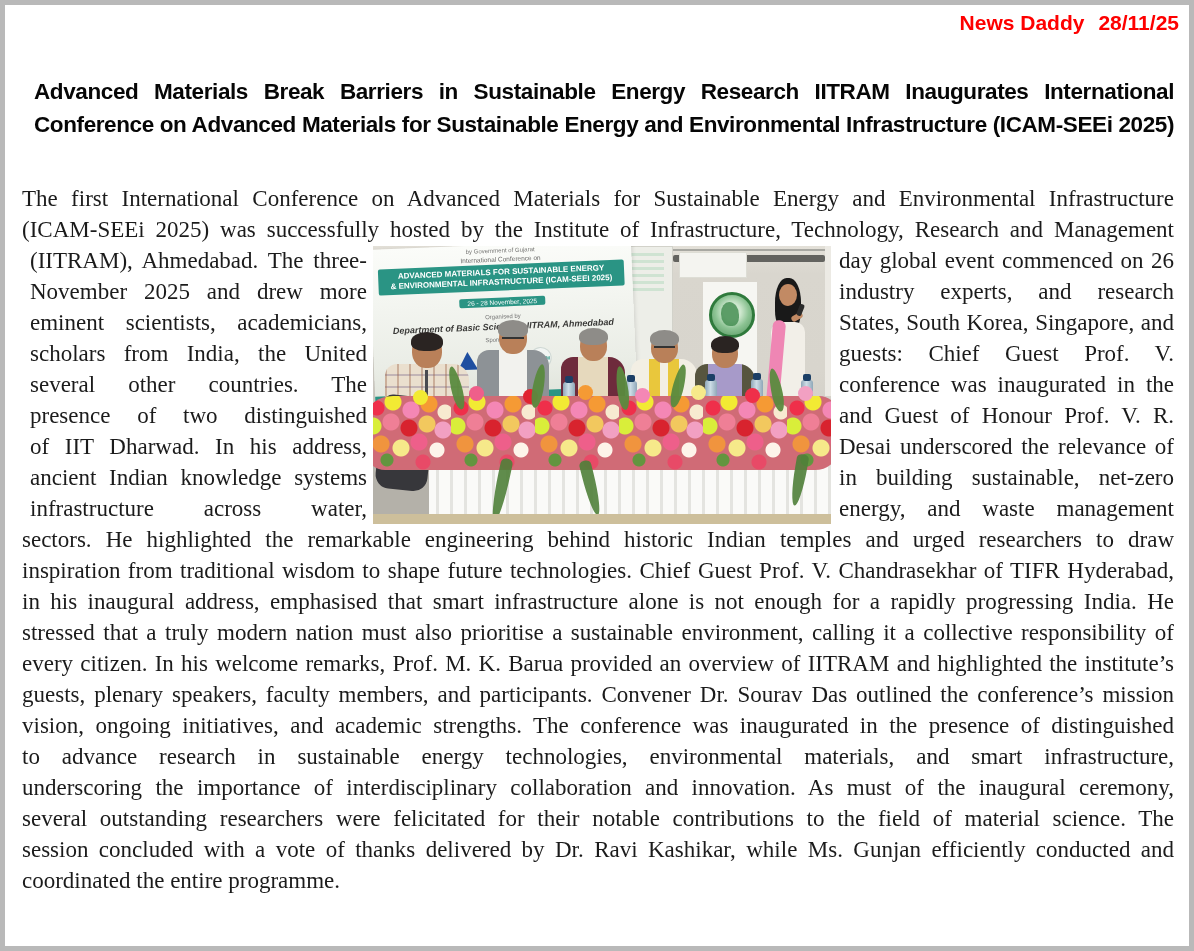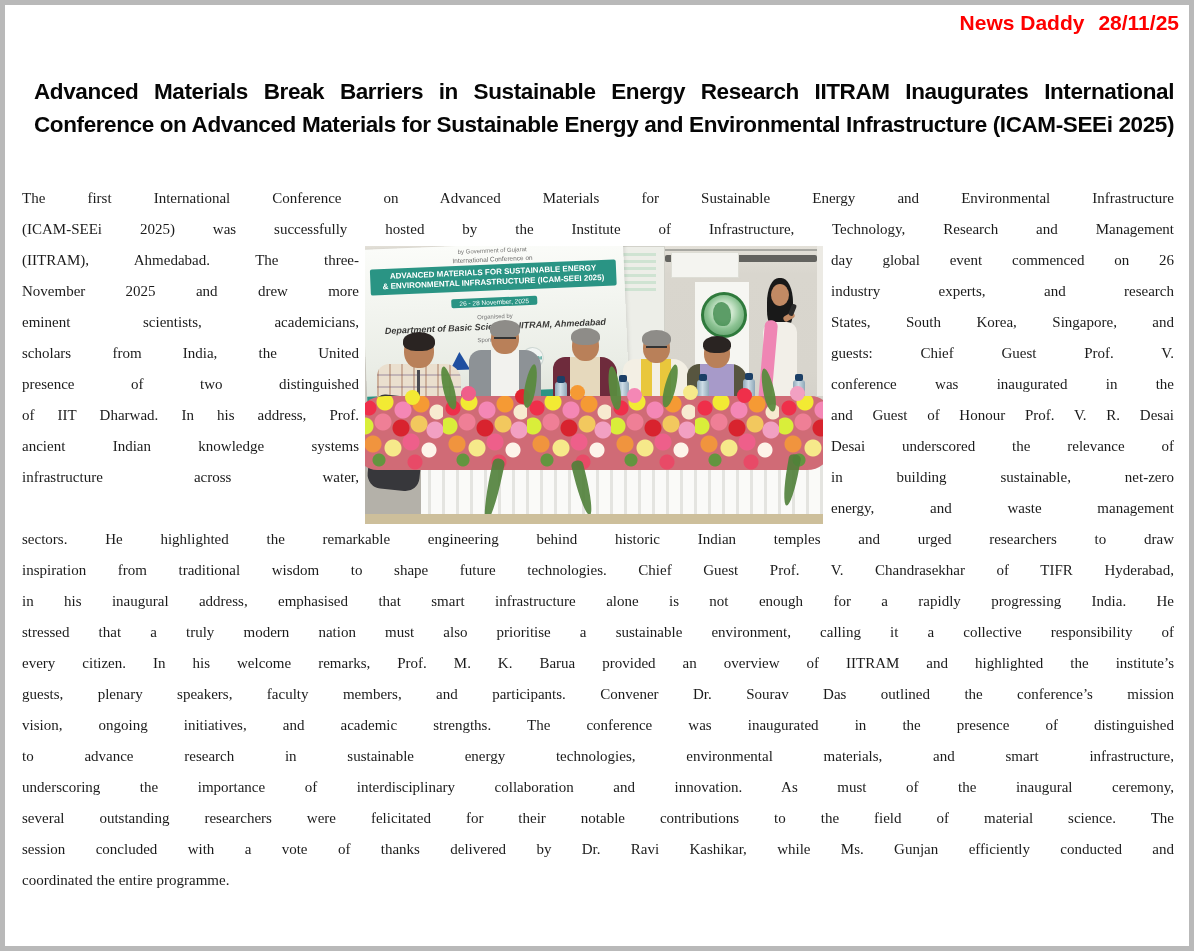--- a/index.html
+++ b/index.html
@@ -12,24 +12,24 @@
     position:absolute; top:6px; right:10px; z-index:10;
     font-family:"Liberation Sans", sans-serif; font-weight:bold; font-size:21px; color:#fe0000;
   }
   .masthead .date{margin-left:14px;}
   .content{padding:0 15px 0 17px;}
   .headline{
     margin:70px 0 0 12px; font-family:"Liberation Sans", sans-serif;
     font-weight:bold; font-size:22.5px; letter-spacing:-0.4px; color:#060606;
   }
   .hline{height:33px; line-height:33px; overflow:hidden; text-align:justify; text-align-last:justify;}
-  .tline{height:31px; line-height:31px; overflow:hidden; text-align:justify; text-align-last:justify; font-size:15px;}
+  .tline{height:31px; line-height:31px; overflow:hidden; text-align:justify; text-align-last:justify; font-size:23px;}
   .intro{margin-top:42px;}
   .after .tline:last-child{text-align-last:left;}
-  .wrap-row{display:flex; align-items:flex-start;}
+  .wrap-row{display:flex; align-items:center;margin-left:8px;}
   .col-left{width:337px; flex:none;}
   .col-right{flex:1; min-width:0;}
   
   .photo{
     position:relative; flex:none; width:458px; height:278px; margin:1px 8px 0 6px; overflow:hidden;
     background:linear-gradient(180deg,#e3e0d8 0%,#d9d6ce 10%,#d8d5cd 45%,#cecbc3 75%,#c6c3bb 100%);
   }
   .ceil-line{position:absolute;left:46%;top:3px;width:54%;height:2px;background:#a8a8a2;}
   .vent{position:absolute;left:300px;top:9px;width:152px;height:7px;background:#63635f;border-radius:2px;}
   .screen{position:absolute;left:198px;top:0;width:100px;height:132px;background:#edeee8;border:1px solid #d2d2ca;}
@@ -155,20 +155,21 @@
         <div class="tline">The first International Conference on Advanced Materials for Sustainable Energy and Environmental Infrastructure</div>
         <div class="tline">(ICAM-SEEi 2025) was successfully hosted by the Institute of Infrastructure, Technology, Research and Management</div>
       </div>
 
     <div class="wrap-row">
       <div class="col-left">
           <div class="tline">(IITRAM), Ahmedabad. The three-</div>
           <div class="tline">November 2025 and drew more</div>
           <div class="tline">eminent scientists, academicians,</div>
           <div class="tline">scholars from India, the United</div>
+          <div class="tline">several other countries. The</div>
           <div class="tline">presence of two distinguished</div>
           <div class="tline">of IIT Dharwad. In his address, Prof.</div>
           <div class="tline">ancient Indian knowledge systems</div>
           <div class="tline">infrastructure across water,</div>
         </div>
 
       <div class="photo">
         <div class="ceil-line"></div>
         <div class="vent"></div>
         <div class="screen">

